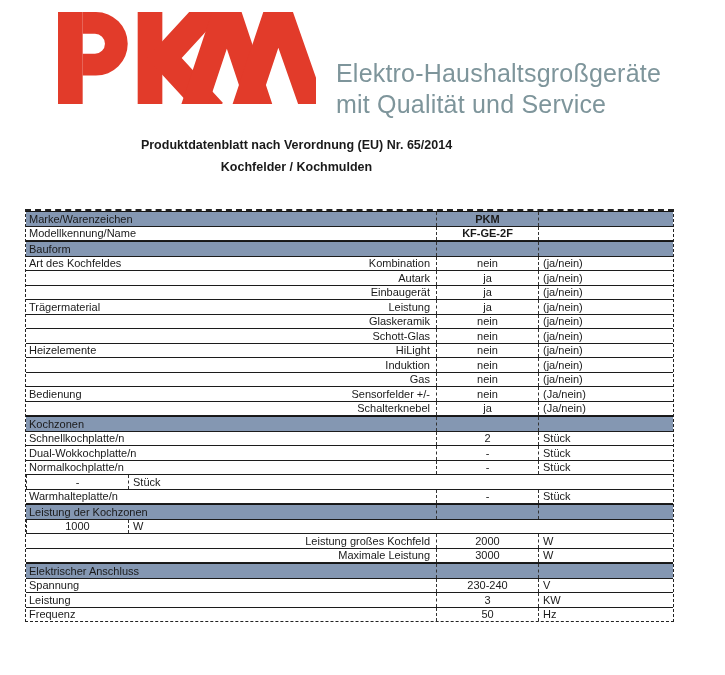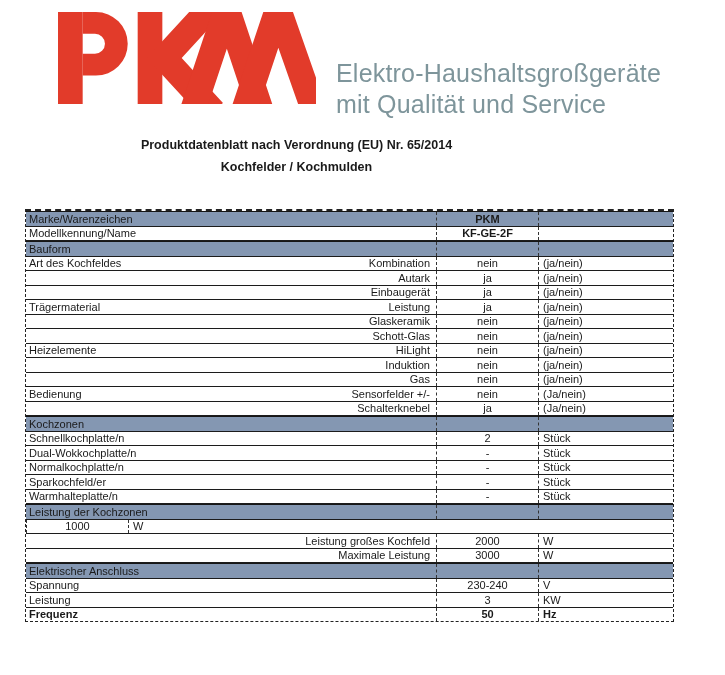--- a/index.html
+++ b/index.html
@@ -30,21 +30,21 @@
     display:flex; flex-direction:column;
     border:1px dashed #222; border-top:2px dashed #222;
     box-sizing:border-box;
     font-size:11px;
   }
   .trow {
     flex:1 1 0; display:flex; align-items:center;
     border-bottom:1px solid #1c1c1c;
     box-sizing:border-box; min-height:0;
   }
-  .trow:last-child { border-bottom:none;font-weight:bold; }
+  .trow:last-child { border-bottom:none; }
   .trow.section { background:var(--section-bg); border-top:1px solid #161616; }
   .cell { height:100%; display:flex; align-items:center; box-sizing:border-box; overflow:hidden; white-space:nowrap; }
   .c1 { width:410px; justify-content:space-between; padding:0 6px 0 3px; }
   .c2 { width:102px; justify-content:center; border-left:1px dashed #333; }
   .c3 { flex:1; padding-left:4px; border-left:1px dashed #333; }
   .vb { font-weight:bold; }
   .lbl { text-align:left; }
   .sub { text-align:center; }
 </style>
 </head>
@@ -219,24 +219,20 @@
     </div>
     <div class="trow">
       <div class="cell c1">
         <span class="lbl">Normalkochplatte/n</span>
         <span class="sub"></span>
       </div>
       <div class="cell c2">-</div>
       <div class="cell c3">Stück</div>
     </div>
     <div class="trow">
-      <div class="cell c1">
-        <span class="lbl">Sparkochfeld/er</span>
-        <span class="sub"></span>
-      </div>
       <div class="cell c2">-</div>
       <div class="cell c3">Stück</div>
     </div>
     <div class="trow">
       <div class="cell c1">
         <span class="lbl">Warmhalteplatte/n</span>
         <span class="sub"></span>
       </div>
       <div class="cell c2">-</div>
       <div class="cell c3">Stück</div>

